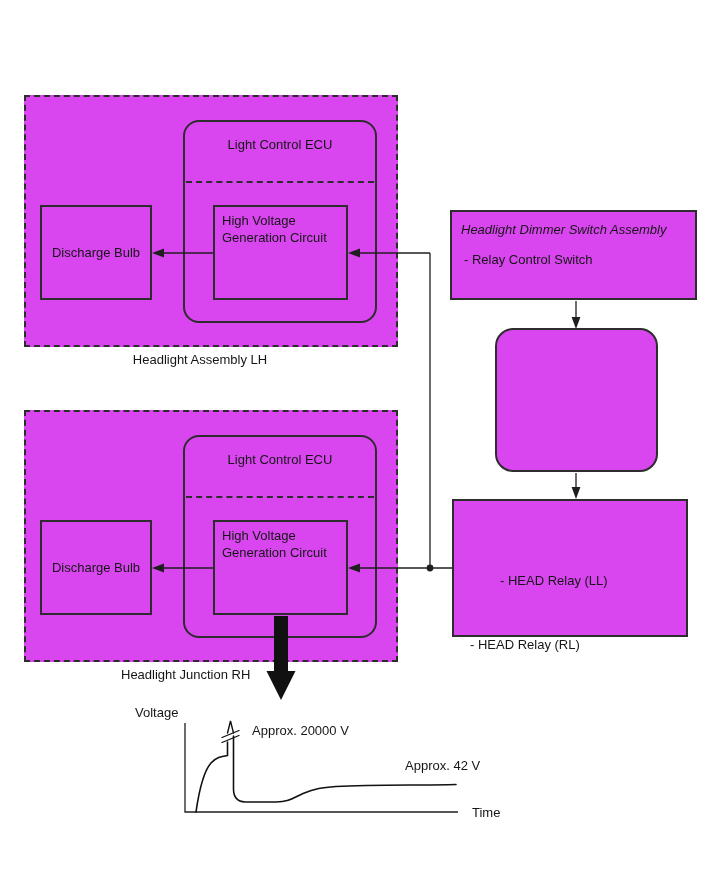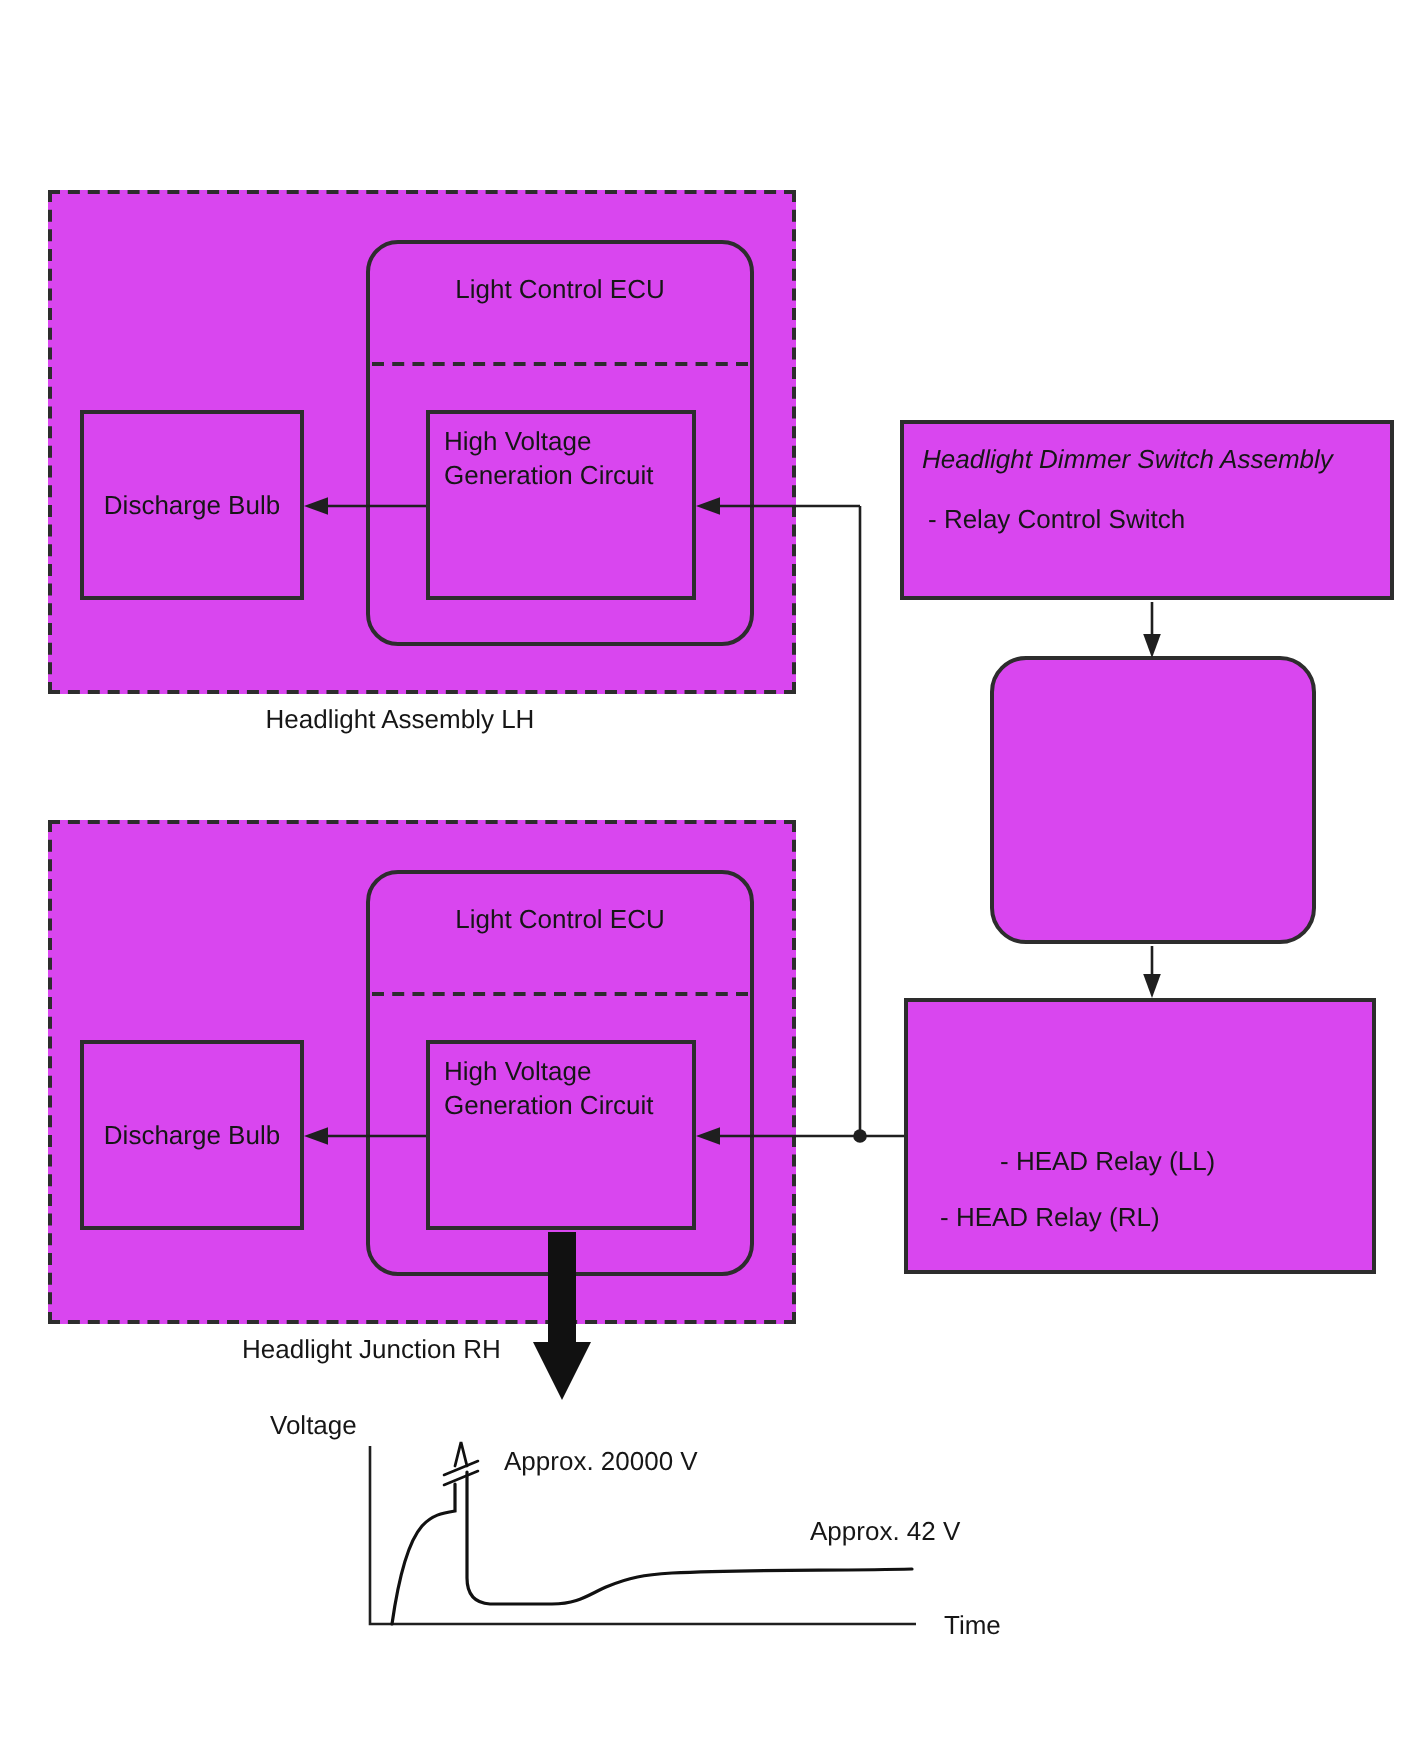--- a/index.html
+++ b/index.html
@@ -79,21 +79,21 @@
   <div class="label" style="left:121px;top:666px;">Headlight Junction RH</div>
 
   <div class="box" style="left:450px;top:210px;width:247px;height:90px;"></div>
   <div class="label" style="left:461px;top:221px;width:230px;font-style:italic;">Headlight Dimmer Switch Assembly</div>
   <div class="label" style="left:464px;top:251px;">- Relay Control Switch</div>
 
   <div class="box rounded-lg" style="left:495px;top:328px;width:163px;height:144px;"></div>
 
   <div class="box" style="left:452px;top:499px;width:236px;height:138px;"></div>
   <div class="label" style="left:470px;top:572px;margin-left:30px;">- HEAD Relay (LL)</div>
-  <div class="label" style="left:470px;top:600px;">- HEAD Relay (RL)</div>
+  <div class="label" style="left:470px;top:636px;">- HEAD Relay (RL)</div>
 
   <div class="label" style="left:135px;top:704px;">Voltage</div>
   <div class="label" style="left:472px;top:804px;">Time</div>
   <div class="label" style="left:252px;top:722px;">Approx. 20000 V</div>
   <div class="label" style="left:405px;top:757px;">Approx. 42 V</div>
 
   <svg class="wires" width="713" height="882" viewBox="0 0 713 882">
 
     <line x1="213" y1="253" x2="162" y2="253" stroke="#1f1f1f" stroke-width="1.3"></line>
     <polygon points="152,253 164,248.6 164,257.4" fill="#1f1f1f"></polygon>

